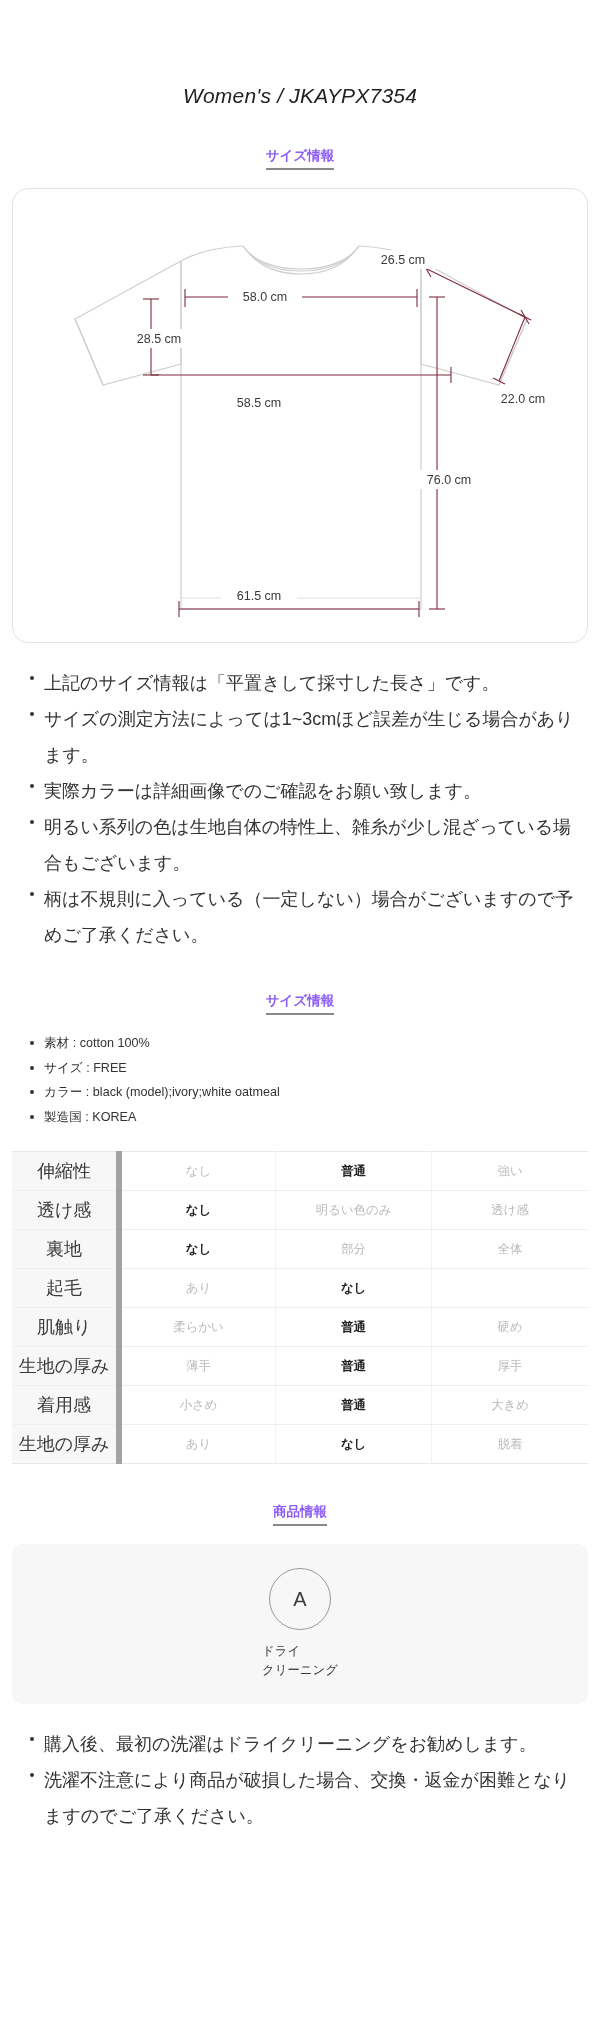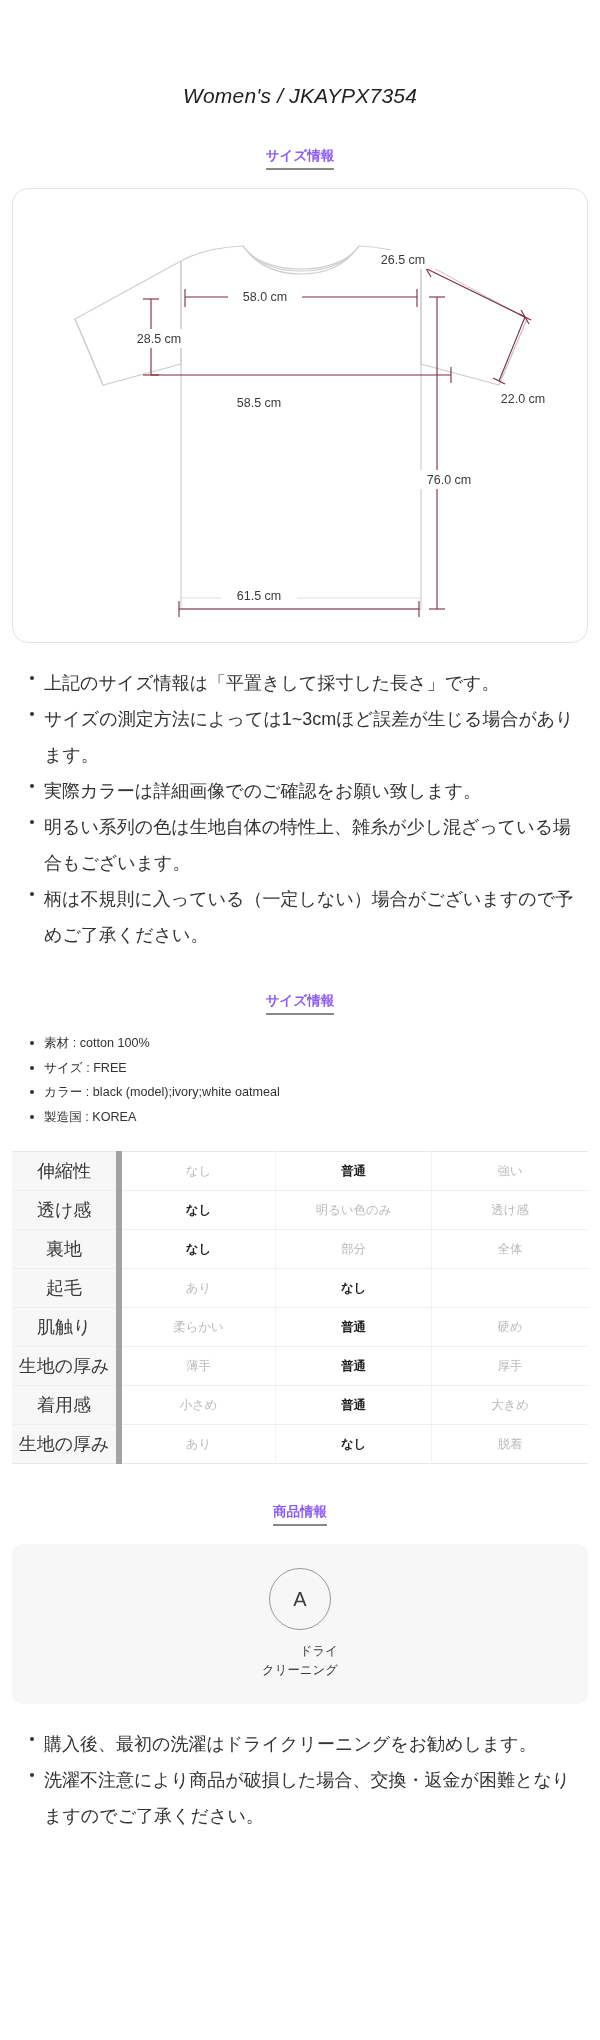--- a/index.html
+++ b/index.html
@@ -137,21 +137,21 @@
     width: 62px; height: 62px;
     border-radius: 50%;
     border: 1px solid #9a9a9a;
     display: flex; align-items: center; justify-content: center;
     font-size: 20px;
     color: #3b3b3b;
     background: #f7f7f7;
   }
   .care-label {
     margin-top: 12px;
-    text-align: right;
+    text-align: left;
     font-size: 12.4px;
     line-height: 1.55;
     color: #3b3b3b;
   }
 </style>
 </head>
 <body>
 
 <div class="page">
 

